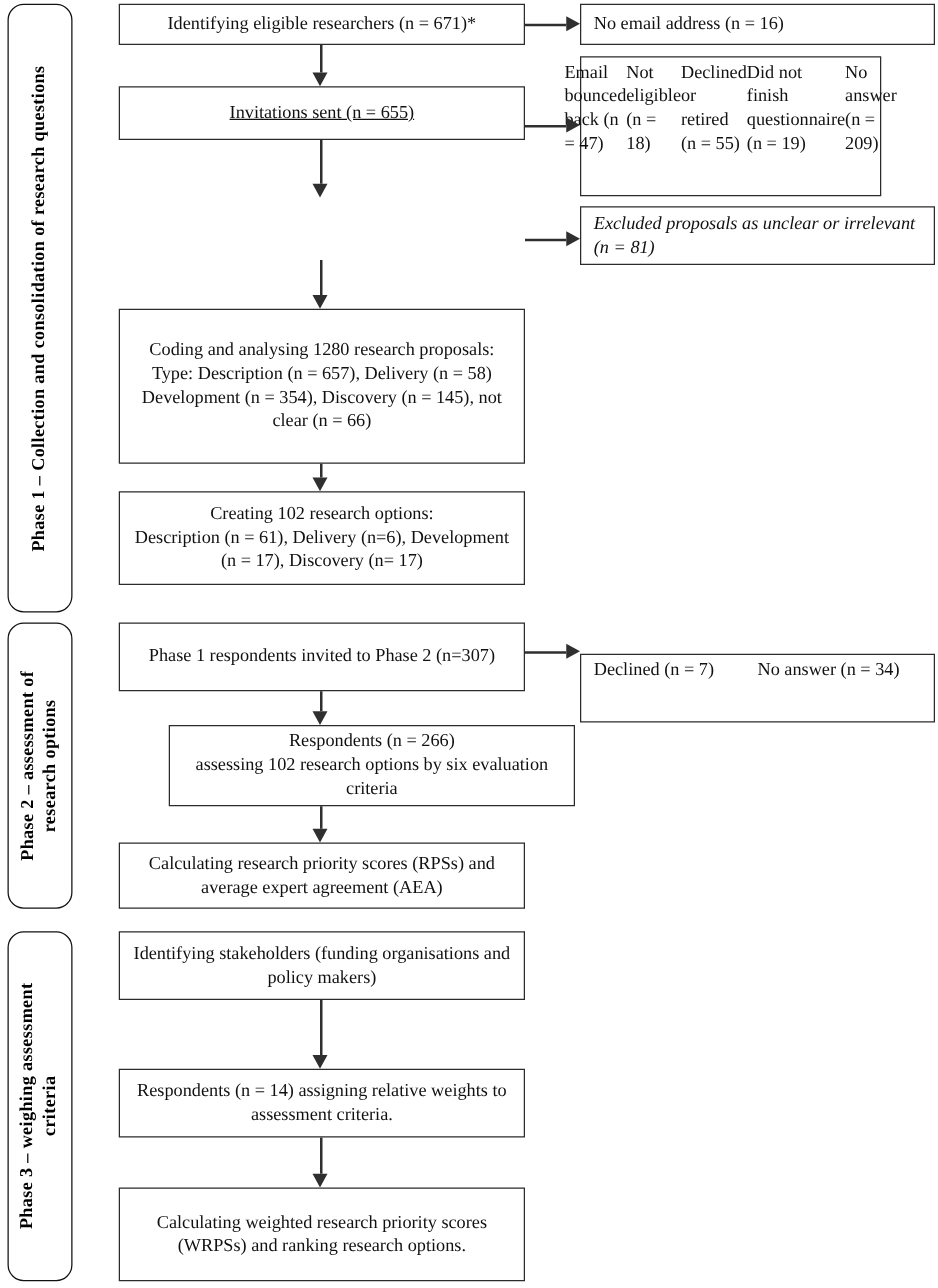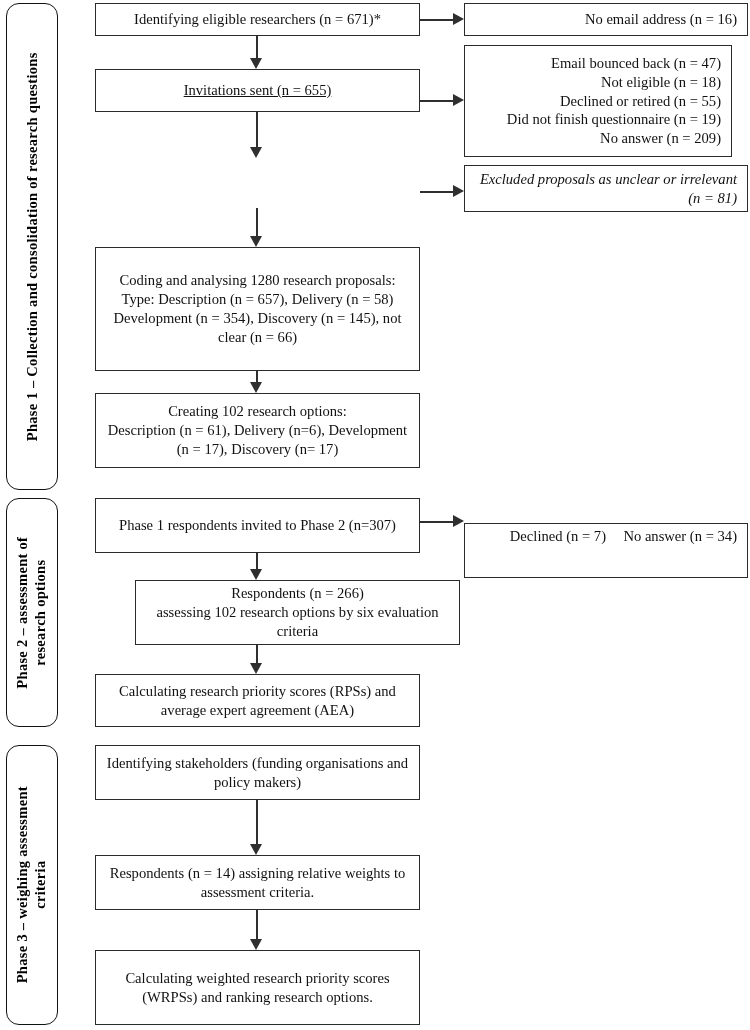--- a/index.html
+++ b/index.html
@@ -58,21 +58,21 @@
     line-height: 1.30;
     color: #111111;
   }
   .box.center {
     justify-content: center;
     text-align: center;
     padding: 6px 7px;
   }
   .box.left {
     justify-content: flex-start;
-    text-align: right;
+    text-align: left;
     padding: 3px 10px;
   }
   .box .txt { display: block; width: 100%; }
 
   
   .v-line {
     position: absolute;
     width: 1.6px;
     background: #2f2f2f;
   }
@@ -153,21 +153,21 @@
   </div>
 
   <div class="box center" style="left:95px; top:950px; width:325px; height:75px;">
     <span class="txt">Calculating weighted research priority scores (WRPSs) and ranking research options.</span>
   </div>
 
   <div class="box left" style="left:464px; top:3px; width:284px; height:33px;">
     <span class="txt">No email address (n = 16)</span>
   </div>
 
-  <div class="box left" style="left:464px; top:45px; width:268px; height:112px; flex-direction:column; justify-content:center; align-items:flex-start;">
+  <div class="box left" style="left:464px; top:45px; width:241px; height:112px; justify-content:center; align-items:flex-start;">
     <span class="txt">Email bounced back (n = 47)</span>
     <span class="txt">Not eligible (n = 18)</span>
     <span class="txt">Declined or retired (n = 55)</span>
     <span class="txt">Did not finish questionnaire (n = 19)</span>
     <span class="txt">No answer (n = 209)</span>
   </div>
 
   <div class="box left" style="left:464px; top:165px; width:284px; height:47px;font-style:italic;">
     <span class="txt">Excluded proposals as unclear or irrelevant (n = 81)</span>
   </div>

